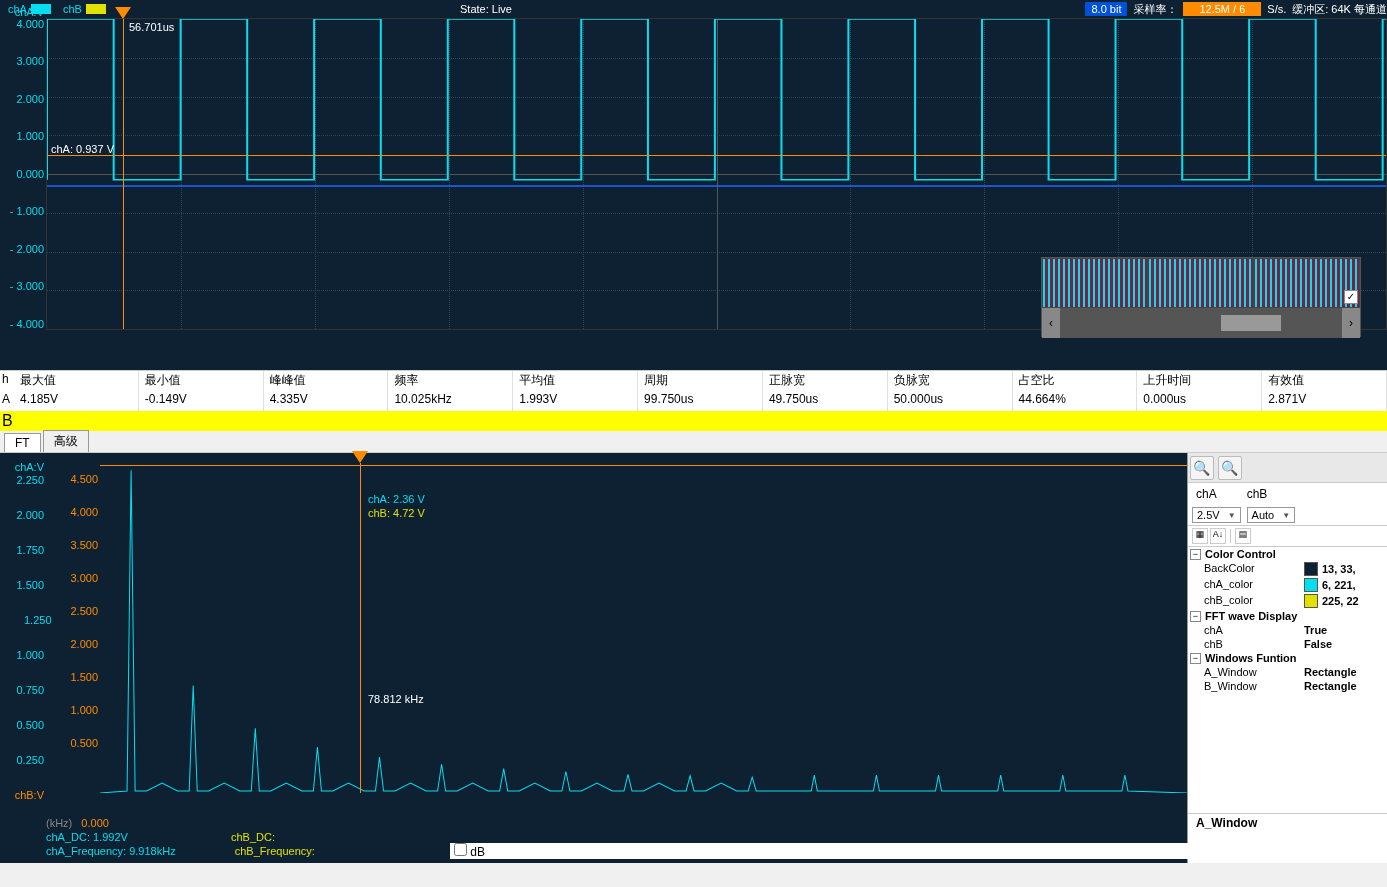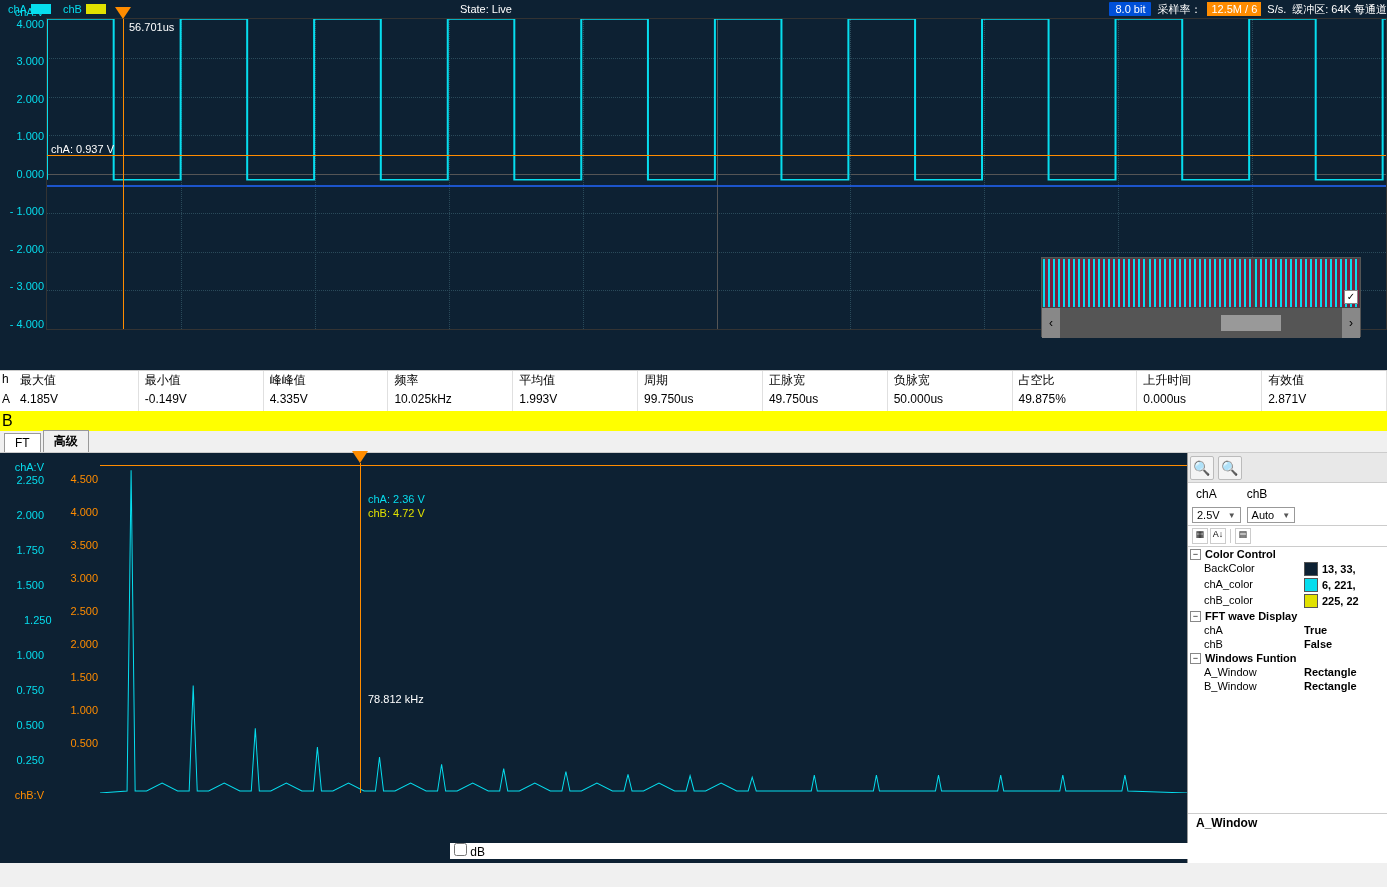--- a/index.html
+++ b/index.html
@@ -6,21 +6,21 @@
 html,body{width:1387px;height:887px;background:#f0f0f0;overflow:hidden;}
 .top-panel{position:relative;width:100%;height:370px;background:#0d2133;}
 .top-bar{height:18px;background:#0d2133;display:flex;align-items:center;font-size:11px;color:#fff;position:relative;}
 .ch-label{color:#06ddee;margin-left:8px;}
 .ch-swatch{display:inline-block;width:20px;height:10px;vertical-align:middle;margin-left:4px;}
 .swatch-a{background:#06ddee;}
 .swatch-b{background:#e1e100;}
 .state-live{position:absolute;left:460px;color:#fff;}
 .right-info{position:absolute;right:0;display:flex;align-items:center;gap:6px;}
 .bit-badge{background:#0050d8;color:#fff;padding:1px 6px;border-radius:1px;}
-.rate-badge{background:#ff8c00;color:#fff;padding:1px 4px;}
+.rate-badge{background:#ff8c00;color:#fff;padding:1px 16px;}
 .y-axis{position:absolute;left:0;top:18px;width:46px;height:312px;}
 .y-tick{position:absolute;right:2px;color:#06ddee;font-size:11px;text-align:right;width:44px;}
 .plot-canvas{position:absolute;left:46px;top:18px;right:0;height:312px;border:1px solid #333;}
 .grid-line-h{position:absolute;left:0;right:0;border-top:1px dotted #2a4a5a;}
 .grid-line-v{position:absolute;top:0;bottom:0;border-left:1px dotted #2a4a5a;}
 .cursor-v{position:absolute;top:0;bottom:0;width:1px;background:#ff8c00;}
 .cursor-h{position:absolute;left:0;right:0;height:1px;background:#ff8c00;}
 .cursor-marker{position:absolute;width:0;height:0;border-left:8px solid transparent;border-right:8px solid transparent;border-top:12px solid #ff8c00;}
 .cursor-label{position:absolute;color:#fff;font-size:11px;}
 .wave-svg{position:absolute;inset:0;width:100%;height:100%;}
@@ -33,21 +33,21 @@
 .ov-arrow{width:18px;height:100%;background:#888;display:flex;align-items:center;justify-content:center;color:#000;font-size:12px;cursor:pointer;}
 .ov-check{position:absolute;right:2px;top:32px;width:14px;height:14px;background:#fff;border:1px solid #888;font-size:10px;text-align:center;line-height:12px;}
 .stats-table{width:100%;background:#fff;border-top:1px solid #ccc;}
 .stats-header{display:flex;height:20px;font-size:12px;}
 .stats-cell{flex:1;padding:1px 6px;border-right:1px solid #e0e0e0;overflow:hidden;white-space:nowrap;}
 .stats-left{width:14px;flex:none;padding:1px 2px;}
 .stats-row-a{display:flex;height:20px;font-size:12px;background:#fff;}
 .stats-row-b{display:flex;height:20px;background:#ffff00;}
 .mid-bar{height:22px;background:#f0f0f0;border-bottom:1px solid #ccc;display:flex;align-items:flex-end;padding-left:4px;}
 .tab{border:1px solid #999;border-bottom:none;padding:2px 10px;font-size:12px;background:#fff;margin-right:2px;cursor:pointer;}
-.tab.active{background:#f0f0f0;font-weight:bold;}
+.tab.active{background:#f0f0f0;}
 .bottom-panel{display:flex;height:410px;}
 .fft-area{flex:1;position:relative;background:#0d2133;}
 .fft-left-axis{position:absolute;left:0;top:10px;width:46px;bottom:50px;}
 .fft-y-tick-a{position:absolute;right:2px;color:#06ddee;font-size:11px;text-align:right;width:44px;}
 .fft-y-tick-b{position:absolute;right:2px;color:#ff8c00;font-size:11px;text-align:right;width:44px;}
 .fft-plot{position:absolute;left:100px;right:0;top:10px;bottom:70px;}
 .fft-cursor-v{position:absolute;top:0;bottom:0;width:1px;background:#ff8c00;}
 .fft-cursor-h{position:absolute;left:0;right:0;height:1px;background:#ff8c00;}
 .fft-marker{position:absolute;width:0;height:0;border-left:8px solid transparent;border-right:8px solid transparent;border-top:12px solid #ff8c00;}
 .fft-label{position:absolute;font-size:11px;}
@@ -173,21 +173,21 @@
   <div class="stats-row-a">
     <div class="stats-left">A</div>
     <div class="stats-cell">4.185V</div>
     <div class="stats-cell">-0.149V</div>
     <div class="stats-cell">4.335V</div>
     <div class="stats-cell">10.025kHz</div>
     <div class="stats-cell">1.993V</div>
     <div class="stats-cell">99.750us</div>
     <div class="stats-cell">49.750us</div>
     <div class="stats-cell">50.000us</div>
-    <div class="stats-cell">49.875%</div>
+    <div class="stats-cell">44.664%</div>
     <div class="stats-cell">0.000us</div>
     <div class="stats-cell">2.871V</div>
   </div>
   <div class="stats-row-b">
     <div class="stats-left">B</div>
   </div>
 </div>
 
 <div class="mid-bar">
   <div class="tab">FT</div>
@@ -226,20 +226,34 @@
         <path id="fftpath" stroke="#06ddee" stroke-width="1" fill="none" d="M0,330 L26.9,328 L30.9,7.2 L34.9,328 L46.3,328 L61.7,320 L77.1,328 L88.6,328 L92.6,222.4 L96.6,328 L108.0,328 L123.4,320 L138.9,328 L150.3,328 L154.3,265.4 L158.3,328 L169.7,328 L185.1,320 L200.6,328 L212.0,328 L216.0,284.1 L220.0,328 L231.4,328 L246.9,320 L262.3,328 L273.7,328 L277.7,294.1 L281.7,328 L293.1,328 L308.6,320 L324.0,328 L335.4,328 L339.4,301.3 L343.4,328 L354.9,328 L370.3,320 L385.7,328 L397.1,328 L401.1,305.6 L405.1,328 L416.6,328 L432.0,320 L447.4,328 L458.9,328 L462.9,308.5 L466.9,328 L478.3,328 L493.7,320 L509.1,328 L520.6,328 L524.6,311.3 L528.6,328 L540.0,328 L555.4,320 L570.9,328 L582.3,328 L586.3,312.8 L590.3,328 L601.7,328 L617.1,320 L632.6,328 L644.0,328 L648.0,314.2 L652.0,328 L706.7,328 L709.7,312 L712.7,328 L768.4,328 L771.4,312 L774.4,328 L830.1,328 L833.1,312 L836.1,328 L891.9,328 L894.9,312 L897.9,328 L953.6,328 L956.6,312 L959.6,328 L1015.3,328 L1018.3,312 L1021.3,328 L1080,330"></path>
       </svg>
       <div class="fft-marker" style="left:252px;top:-12px;"></div>
       <div class="fft-cursor-v" style="left:260px;"></div>
       <div class="fft-cursor-h" style="top:2px;"></div>
       <div class="fft-label" style="left:268px;top:30px;color:#06ddee;">chA: 2.36 V</div>
       <div class="fft-label" style="left:268px;top:44px;color:#e1e100;">chB: 4.72 V</div>
       <div class="fft-label" style="left:268px;top:230px;color:#fff;">78.812 kHz</div>
     </div>
 
+    <div class="fft-bottom-info">
+      <div class="fft-info-row">
+        <span style="color:#888;">(kHz)</span>
+        <span style="color:#ff8c00;margin-left:6px;">0.000</span>
+      </div>
+      <div class="fft-info-row">
+        <span style="color:#06ddee;">chA_DC: 1.992V</span>
+        <span style="color:#e1e100;margin-left:100px;">chB_DC:</span>
+      </div>
+      <div class="fft-info-row">
+        <span style="color:#06ddee;">chA_Frequency: 9.918kHz</span>
+        <span style="color:#e1e100;margin-left:56px;">chB_Frequency:</span>
+      </div>
+    </div>
     <div class="db-check">
       <input type="checkbox" style="">
       <span>dB</span>
     </div>
   </div>
 
   <div class="prop-panel">
     <div class="zoom-bar">
       <div class="zoom-icon">🔍</div>
       <div class="zoom-icon">🔍</div>

